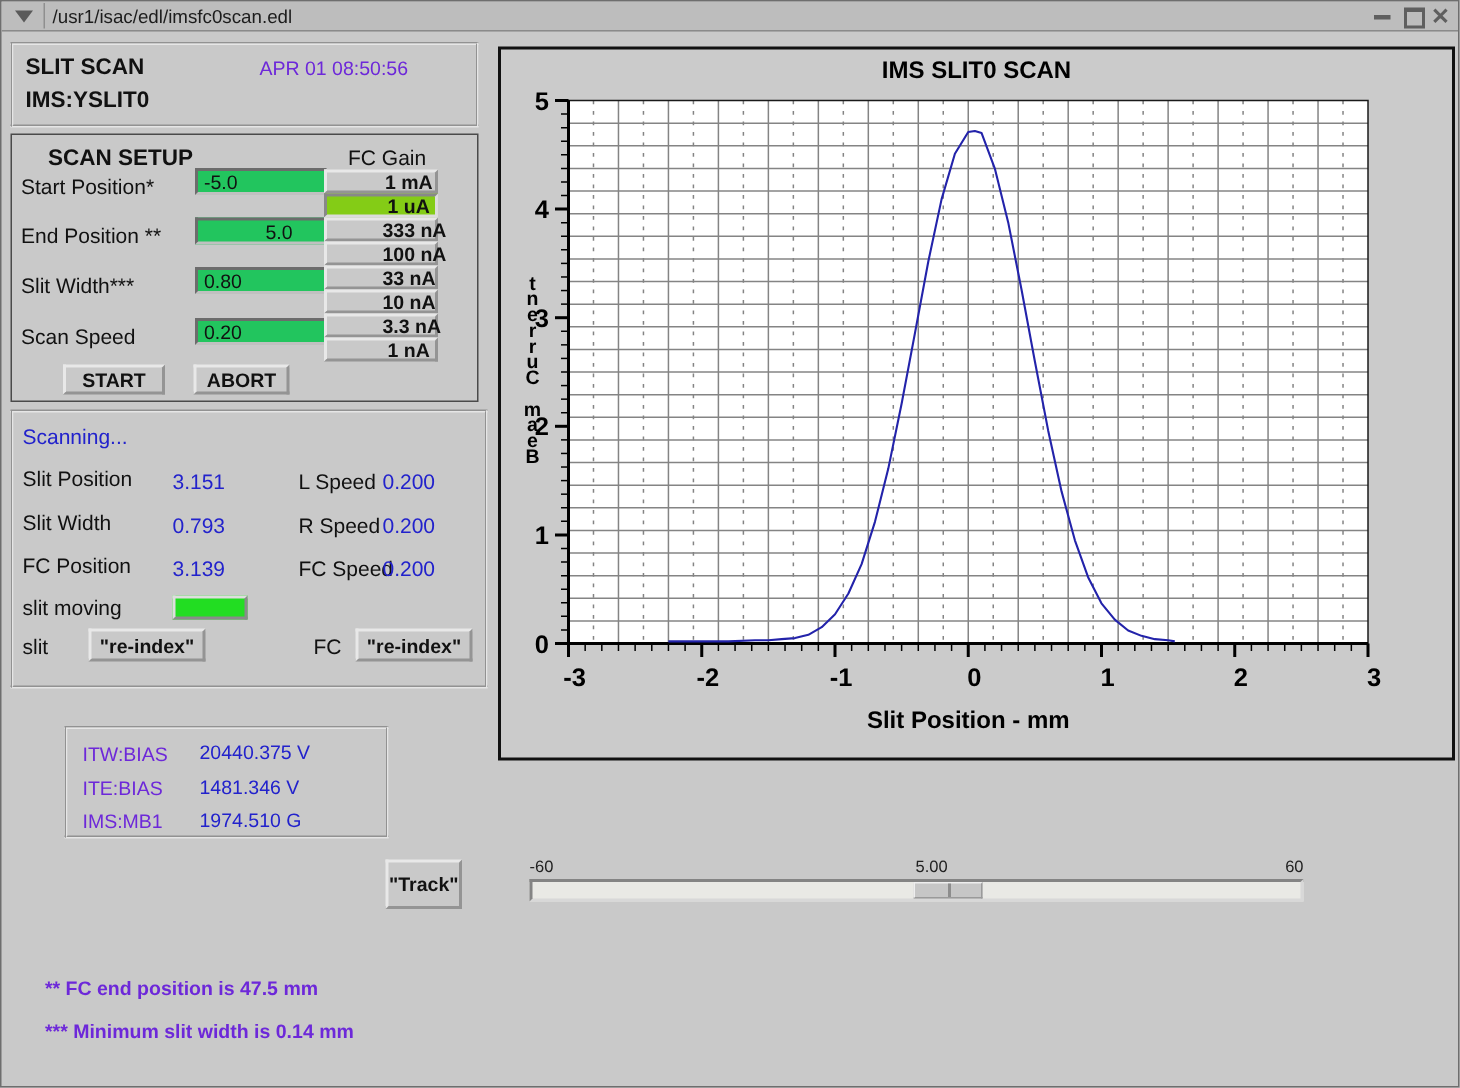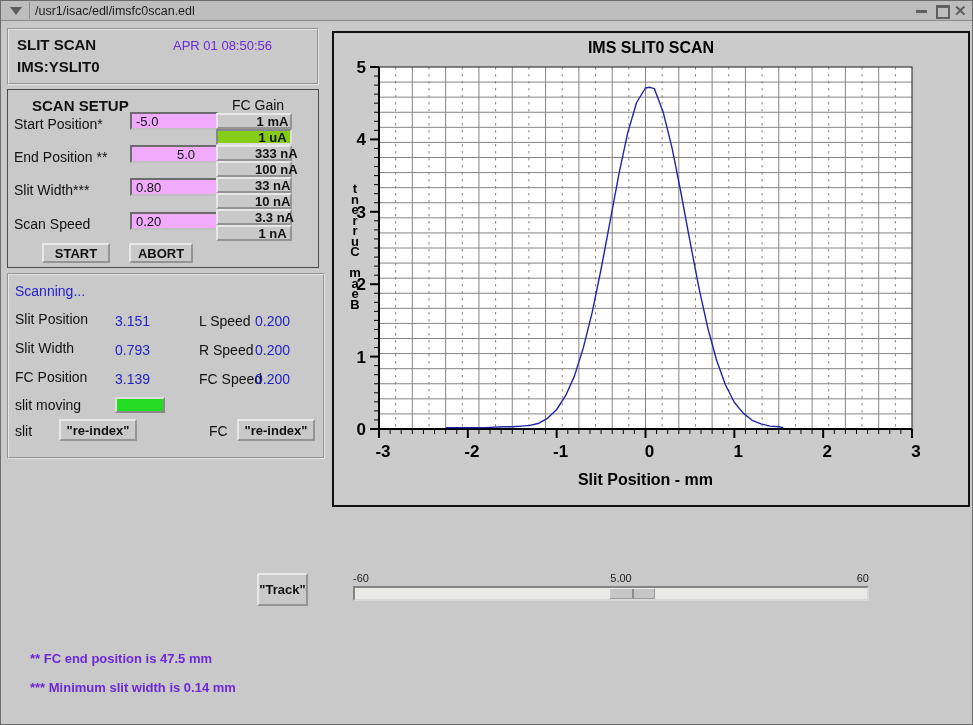--- a/index.html
+++ b/index.html
@@ -36,21 +36,21 @@
   #btn-close .x{position:absolute;left:0;top:-2px;font-size:15px;font-weight:bold;color:#5f5f5f;}
   
   .abs{position:absolute;}
   .groove{border:2px groove #e6e6e6;box-sizing:border-box;}
   .thinbox{border:1px solid #4a4a4a;box-sizing:border-box;}
   .lbl{font-size:14px;color:#111;white-space:nowrap;}
   .lbl13{font-size:13px;color:#6d28d9;white-space:nowrap;}
   .bold{font-weight:bold;}
   .blue{color:#2222cc;}
   .inputbox{
-    background:#f0abfc;border:2px inset #c0c0c0;box-sizing:border-box;
+    background:#22c55e;border:2px inset #c0c0c0;box-sizing:border-box;
     font-family:"Liberation Sans",sans-serif;font-size:13px;color:#111;
     padding:0 0 0 4px;width:88px;height:18px;
   }
   .btn3d{
     background:#c9c9c9;border:2px outset #e8e8e8;box-sizing:border-box;
     font-family:"Liberation Sans",sans-serif;font-weight:bold;font-size:13px;color:#111;
     text-align:center;cursor:pointer;padding:0;white-space:nowrap;
   }
   .fcbtn{width:76px;height:16px;line-height:13px;font-size:13px;padding-left:37px;}
   .fcbtn.selected{background:#84cc16;border:2px inset #dcdcdc;}
@@ -156,20 +156,28 @@
 
     <div class="abs lbl" style="left:6px;top:122px;">slit moving</div>
     <div id="led" style="left:106px;top:122px;"></div>
 
     <div class="abs lbl" style="left:6px;top:148px;">slit</div>
     <button class="abs btn3d" style="left:50px;top:144px;width:78px;height:22px;">"re-index"</button>
     <div class="abs lbl" style="left:200px;top:148px;">FC</div>
     <button class="abs btn3d" style="left:228px;top:144px;width:78px;height:22px;">"re-index"</button>
   </div>
 
+  <div class="abs groove" style="left:42px;top:483px;width:216px;height:75px;">
+    <div class="abs lbl13" style="left:10px;top:9px;">ITW:BIAS</div>
+    <div class="abs lbl13 blue" style="left:88px;top:8px;">20440.375 V</div>
+    <div class="abs lbl13" style="left:10px;top:32px;">ITE:BIAS</div>
+    <div class="abs lbl13 blue" style="left:88px;top:31px;">1481.346 V</div>
+    <div class="abs lbl13" style="left:10px;top:54px;">IMS:MB1</div>
+    <div class="abs lbl13 blue" style="left:88px;top:53px;">1974.510 G</div>
+  </div>
 
   <div id="chart-frame">
     <div id="chart-title">IMS SLIT0 SCAN</div>
     <div id="chart-canvas" style="position:absolute;left:0;top:0;width:634px;height:472px;"><svg width="634" height="472">
           <rect x="45" y="34" width="533" height="362" fill="#ffffff"></rect>
           <line x1="61.65625" y1="34" x2="61.65625" y2="396" stroke="#848484" stroke-width="1" stroke-dasharray="2.5,4.5"></line>
           <line x1="78.3125" y1="34" x2="78.3125" y2="396" stroke="#848484" stroke-width="1"></line>
           <line x1="94.96875" y1="34" x2="94.96875" y2="396" stroke="#848484" stroke-width="1" stroke-dasharray="2.5,4.5"></line>
           <line x1="111.625" y1="34" x2="111.625" y2="396" stroke="#848484" stroke-width="1"></line>
           <line x1="128.28125" y1="34" x2="128.28125" y2="396" stroke="#848484" stroke-width="1" stroke-dasharray="2.5,4.5"></line>

